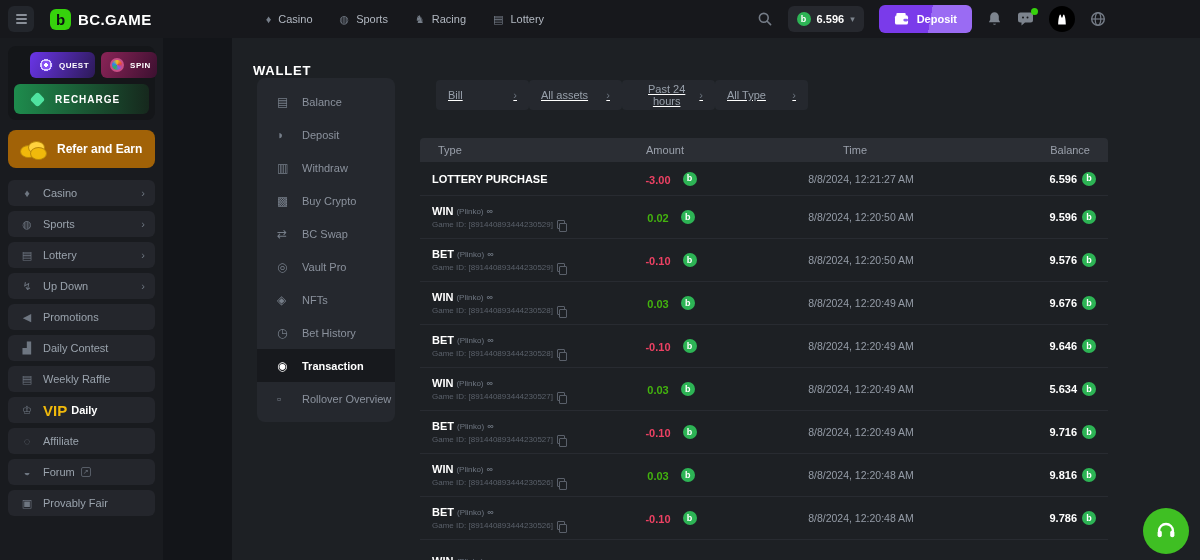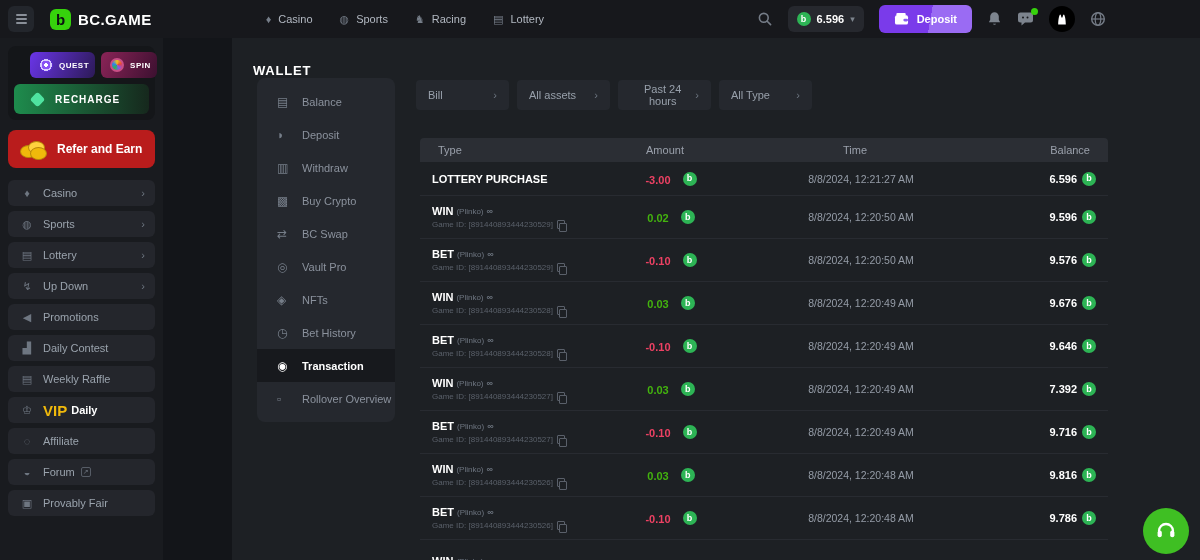--- a/index.html
+++ b/index.html
@@ -33,21 +33,21 @@
   .promo-section{background:#141619;border-radius:8px;padding:6px;display:flex;flex-direction:column;gap:6px;}
   .bonus-tile{background:#24262c;border-radius:6px;height:29px;display:flex;align-items:center;gap:16px;padding-left:26px;color:#9aa2ac;font-size:11px;cursor:pointer;border:0;}
   .row2{display:flex;gap:6px;padding-left:16px;}
   .quest-tile,.spin-tile{flex:1;border-radius:6px;height:26px;display:flex;align-items:center;gap:6px;padding-left:9px;font-size:8px;font-weight:800;color:#fff;letter-spacing:.5px;cursor:pointer;border:0;}
   .quest-tile{background:linear-gradient(115deg,#6a35e8,#2c1a56);}
   .spin-tile{background:linear-gradient(115deg,#8a2457,#3c1030);}
   .target-ic{width:14px;height:14px;border-radius:50%;background:radial-gradient(circle,#ffffff 0 2px,#8a52f5 2px 4.5px,#d9c9ff 4.5px 6px,#5c2fd0 6px);flex:none;}
   .wheel-ic{width:14px;height:14px;border-radius:50%;background:conic-gradient(#f5c518,#e8453c,#8a52f5,#2db455,#2f7ff0,#f5c518);border:2px solid #c94f86;box-sizing:border-box;flex:none;}
   .recharge-tile{height:30px;background:linear-gradient(90deg,#1e8c4d,#16281d);border-radius:6px;display:flex;align-items:center;gap:12px;padding-left:18px;font-size:10px;font-weight:800;letter-spacing:1px;color:#fff;cursor:pointer;border:0;}
   .gem-ic{width:11px;height:11px;background:#4fe3a0;transform:rotate(45deg);border-radius:3px;flex:none;}
-  .refer-tile{margin-top:10px;height:38px;background:#b91c1c;border-radius:8px;display:flex;align-items:center;gap:11px;padding-left:12px;font-size:12px;font-weight:800;color:#fff;cursor:pointer;border:0;width:100%;}
+  .refer-tile{margin-top:10px;height:38px;background:#a16207;border-radius:8px;display:flex;align-items:center;gap:11px;padding-left:12px;font-size:12px;font-weight:800;color:#fff;cursor:pointer;border:0;width:100%;}
   .coins-ic{width:26px;height:16px;position:relative;flex:none;}
   .coins-ic i{position:absolute;width:15px;height:11px;background:#f0b90b;border:1px solid #b8860b;border-radius:50%;}
   .coins-ic i:nth-child(1){left:0;top:4px;}
   .coins-ic i:nth-child(2){left:8px;top:0;background:#ffd23e;}
   .coins-ic i:nth-child(3){left:10px;top:6px;}
   .side-menu{margin-top:12px;display:flex;flex-direction:column;gap:5px;}
   .menu-item{height:26px;background:#24262c;border-radius:6px;display:flex;align-items:center;padding:0 10px;cursor:pointer;}
   .mi-icon{width:18px;color:#6e7681;font-size:11px;text-align:center;line-height:1;}
   .mi-accent{font-size:15px;font-weight:800;color:#f0b90b;margin-left:7px;}
   .mi-label{font-size:11px;color:#9aa3ad;margin-left:7px;}
@@ -60,21 +60,21 @@
   .wallet-title{position:absolute;left:21px;top:16px;font-size:13px;font-weight:800;letter-spacing:.8px;}
   
   .wallet-nav{position:absolute;left:25px;top:40px;width:138px;background:#25282e;border-radius:8px;padding:7px 0;box-sizing:border-box;}
   .wn-item{height:33px;display:flex;align-items:center;padding-left:20px;cursor:pointer;position:relative;}
   .wn-icon{width:16px;color:#767e89;font-size:12px;line-height:1;}
   .wn-label{font-size:11px;color:#8b929d;margin-left:9px;}
   .wn-item.active{background:#17191d;}
   .wn-item.active .wn-label{color:#fff;font-weight:700;}
   .wn-item.active .wn-icon{color:#fff;}
   
-  .filters{position:absolute;left:184px;top:42px;display:flex;gap:8px;}
+  .filters{position:absolute;left:204px;top:42px;display:flex;text-decoration:underline;}
   .filter-btn{width:93px;height:30px;background:#25282e;border:0;border-radius:4px;display:flex;align-items:center;padding:0 12px;color:#98a0ab;font-size:11px;cursor:pointer;box-sizing:border-box;}
   .fb-chev{margin-left:auto;color:#6e7681;font-size:11px;}
   
   .table{position:absolute;left:188px;top:100px;width:688px;}
   .thead{height:24px;background:#2b2e34;border-radius:4px 4px 0 0;display:flex;align-items:center;padding:0 18px;box-sizing:border-box;}
   .th{font-size:11px;color:#9aa0ab;}
   .c-type{flex:1;display:flex;flex-direction:column;justify-content:center;}
   .c-amount{width:150px;display:flex;justify-content:center;flex:none;}
   .c-time{width:230px;display:flex;justify-content:center;flex:none;}
   .c-balance{width:120px;display:flex;justify-content:flex-end;flex:none;}
@@ -543,21 +543,21 @@
               <span class="amt">
                 <span>0.03</span>
                 <span class="coin">b</span>
               </span>
             </div>
             <div class="c-time">
               <span class="t-time">8/8/2024, 12:20:49 AM</span>
             </div>
             <div class="c-balance">
               <span class="bal">
-                <span>7.392</span>
+                <span>5.634</span>
                 <span class="coin">b</span>
               </span>
             </div>
           </div>
 
           <div class="trow">
             <div class="c-type">
               <div class="t-type-main">
                 <span>BET</span>
                 <span class="t-game">(Plinko)</span>

